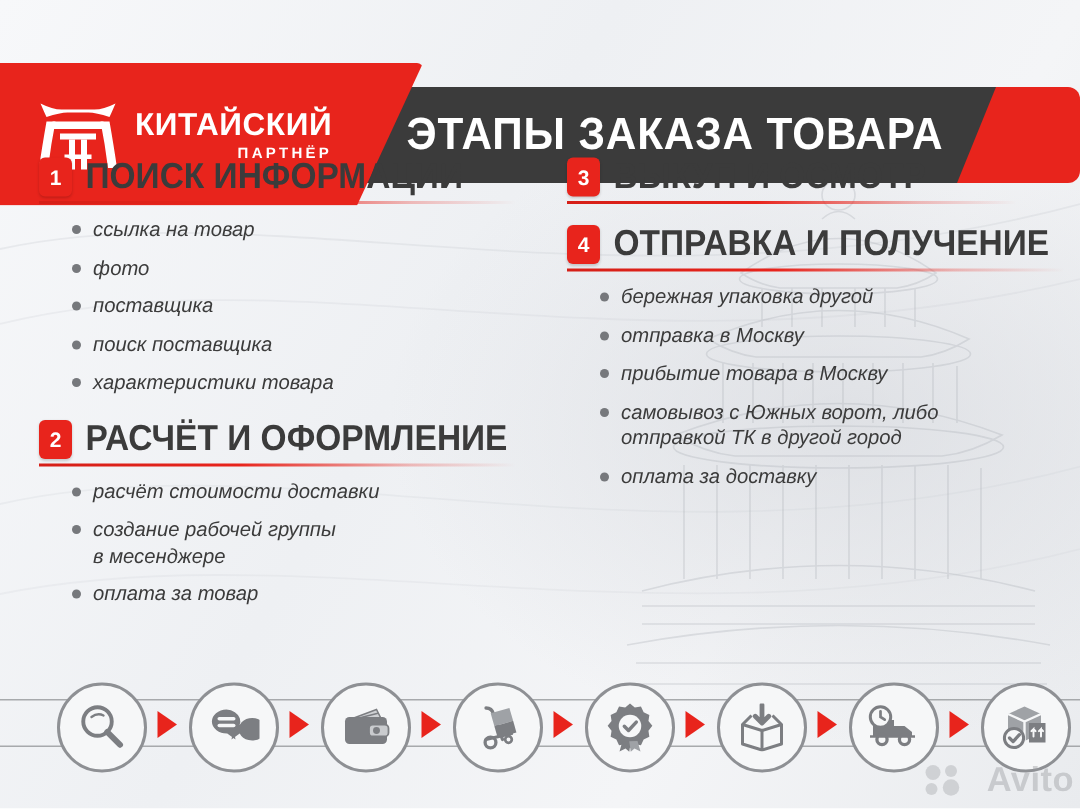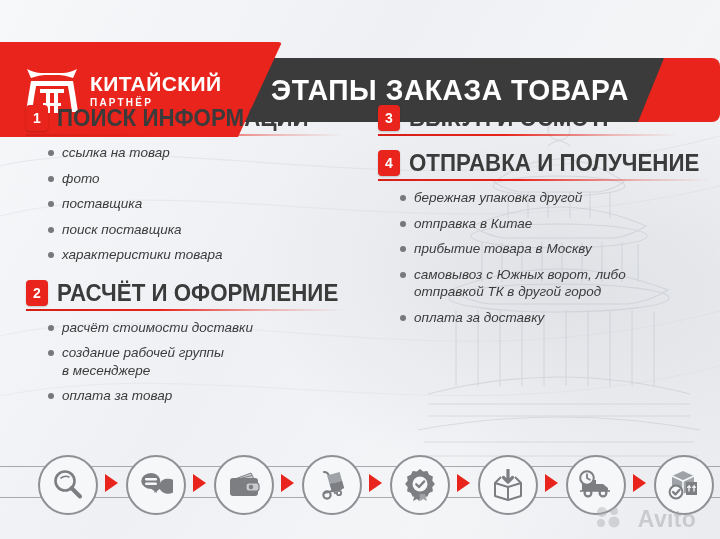--- a/index.html
+++ b/index.html
@@ -55,21 +55,21 @@
   
   .logo{position:absolute;left:24px;top:21px;display:flex;align-items:center;gap:10px;}
   .logo-mark{width:56px;height:54px;}
   .logo-words{display:flex;flex-direction:column;line-height:1;}
   .logo-l1{
     color:#fff;font-weight:bold;font-size:21px;letter-spacing:.4px;
     font-family:"Liberation Sans",sans-serif;
   }
   .logo-l2{
     color:#fff;font-weight:bold;font-size:10px;letter-spacing:2.2px;
-    text-align:left;margin-top:4px;
+    text-align:right;margin-top:4px;
   }
 
   
   .col{position:absolute;}
   .col-left{left:26px;top:105px;width:330px;}
   .col-right{left:378px;top:105px;width:334px;}
 
   .block{position:relative;margin-bottom:4px;}
   .head-row{display:flex;align-items:center;gap:9px;}
   .badge{
@@ -115,21 +115,21 @@
     position:absolute;top:8px;width:56px;height:56px;border-radius:50%;
     background:#f6f7f8;border:2px solid #8e9094;
     display:flex;align-items:center;justify-content:center;
   }
   .arrow{
     position:absolute;top:27px;width:0;height:0;
     border-left:13px solid #e8241c;border-top:9px solid transparent;border-bottom:9px solid transparent;
   }
 
   .avito{
-    position:absolute;right:24px;bottom:6px;display:flex;gap:16px;
+    position:absolute;right:4px;bottom:6px;display:flex;align-items:center;gap:16px;
     opacity:.42;
   }
   .avito-txt{color:#9a9ca0;font-size:23px;font-weight:bold;letter-spacing:.3px;}
 </style>
 </head>
 <body>
 
 <div class="poster">
 
   <svg class="bg-swoosh" viewBox="0 0 720 380" preserveAspectRatio="none">
@@ -230,21 +230,21 @@
     </div>
 
     <div class="block" style="margin-top:14px;">
       <div class="head-row">
         <div class="badge">4</div>
         <div class="head-txt">ОТПРАВКА И ПОЛУЧЕНИЕ</div>
       </div>
       <div class="head-rule r4"></div>
       <ul class="items">
         <li>бережная упаковка другой</li>
-        <li>отправка в Китае</li>
+        <li>отправка в Москву</li>
         <li>прибытие товара в Москву</li>
         <li>самовывоз с Южных ворот, либо<br>отправкой ТК в другой город</li>
         <li>оплата за доставку</li>
       </ul>
     </div>
 
   </div>
 
   <div class="strip">
     <div class="strip-line l1"></div>

